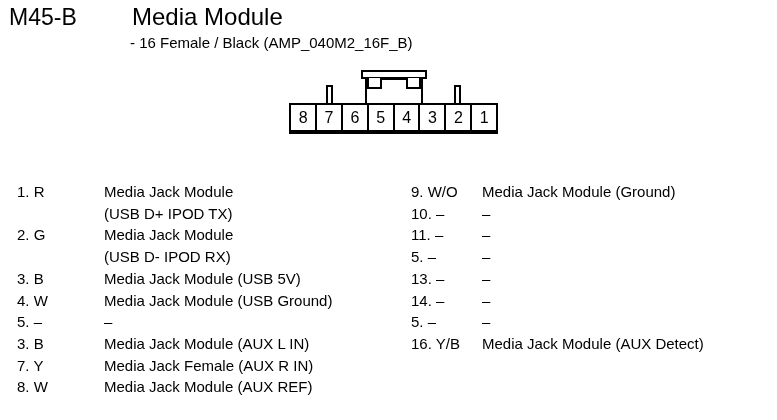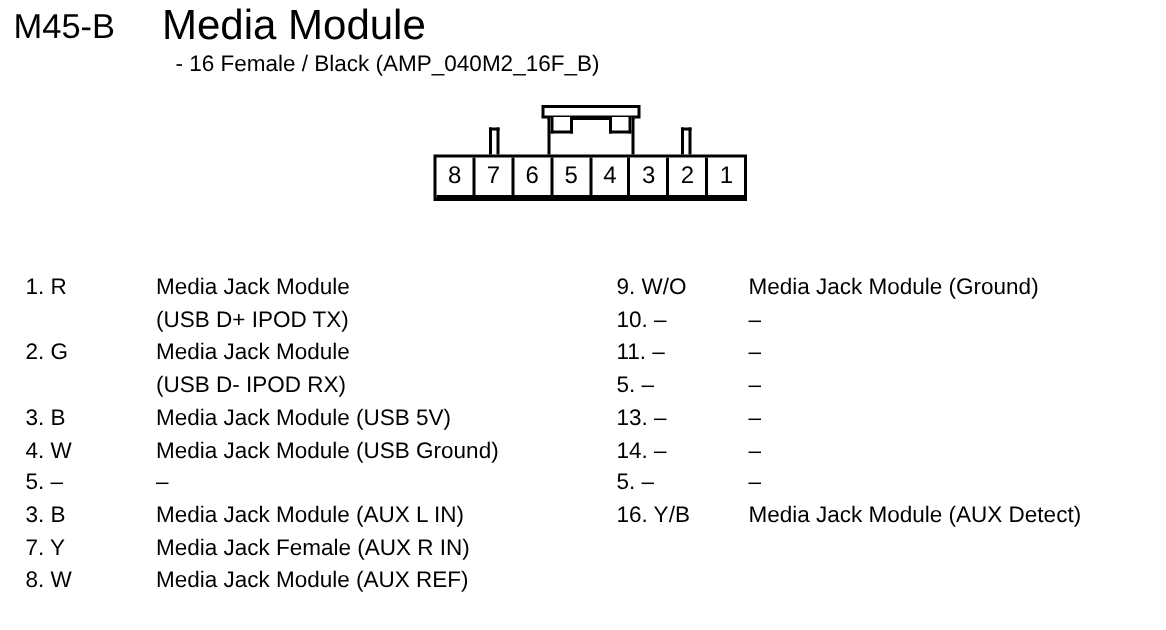--- a/index.html
+++ b/index.html
@@ -21,29 +21,29 @@
   #header-connector-id {
     position: absolute;
     left: 9px;
     top: 6px;
     font-size: 23px;
     line-height: 22px;
     white-space: nowrap;
   }
   #header-module-title {
     position: absolute;
-    left: 108px;
+    left: 132px;
     top: 5px;
-    font-size: 28px;
+    font-size: 24px;
     line-height: 23px;
     white-space: nowrap;
   }
   #header-subtitle {
     position: absolute;
-    left: 117px;
+    left: 130px;
     top: 34px;
     font-size: 15px;
     line-height: 18px;
     white-space: nowrap;
   }
 
   
   #connector-diagram {
     position: absolute;
     left: 289px;
@@ -148,21 +148,21 @@
     position: absolute;
     text-align: right;
   }
   .pin-desc {
     position: absolute;
     text-align: left;
   }
   .col-left  .pin-index { left: 17px;  }
   .col-left  .pin-desc  { left: 104px; }
   .col-right .pin-index { left: 411px; }
-  .col-right .pin-desc  { left: 499px; }
+  .col-right .pin-desc  { left: 482px; }
 </style>
 </head>
 <body>
 
 <div id="header-connector-id">M45-B</div>
 
 <div id="header-module-title">Media Module</div>
 
 <div id="header-subtitle">- 16 Female / Black (AMP_040M2_16F_B)</div>
 

